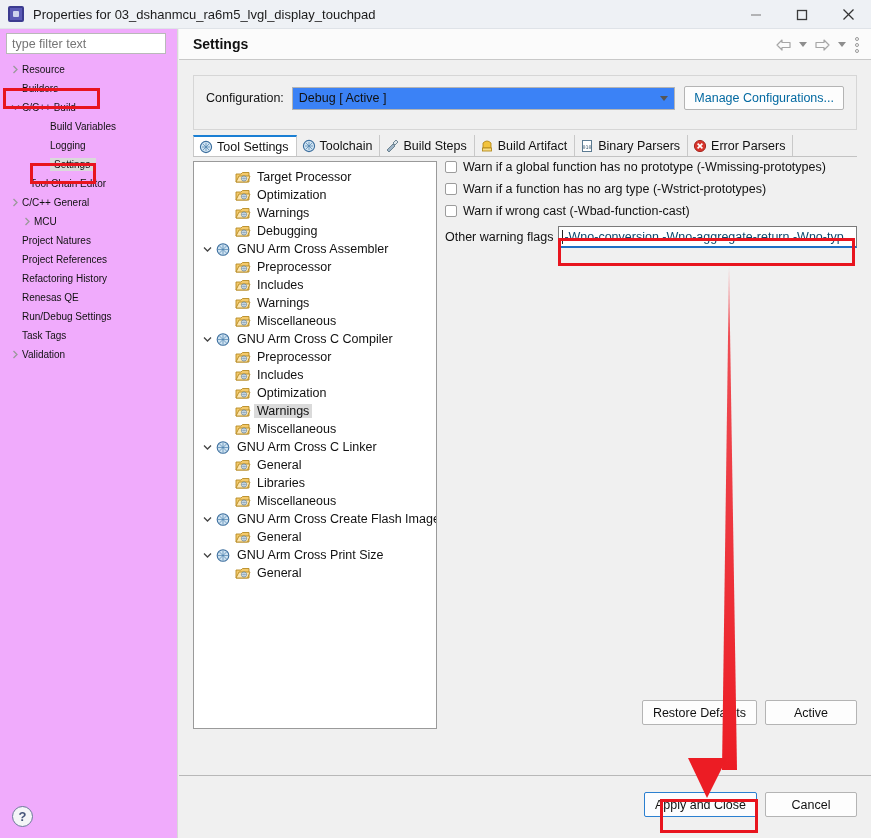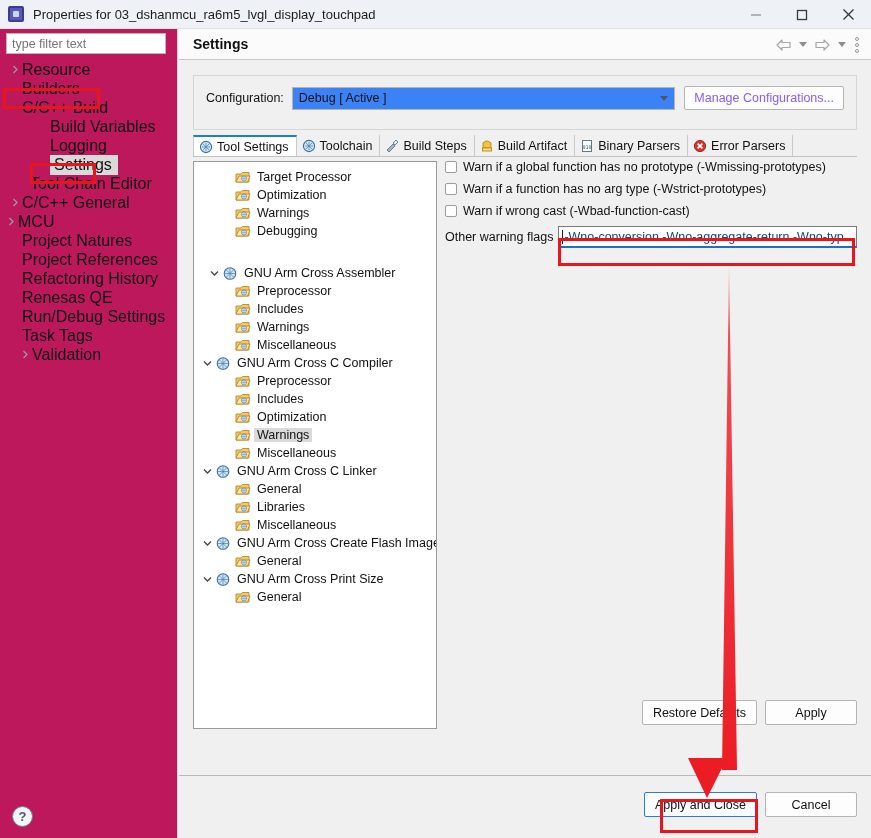--- a/index.html
+++ b/index.html
@@ -57,41 +57,41 @@
 
   
   .body-area {
     position:absolute; left:0; top:29px; right:0; bottom:0;
     background:#f0f0f0;
   }
 
   
   .left-col {
     position:absolute; left:0; top:0; width:178px; bottom:0;
-    background:#be185d;
+    background:#f0abfc;
     border-right:1px solid #d8d8d8;
   }
   .filter-box {
     position:absolute; left:6px; top:4px; width:160px; height:21px;
     background:#fff;
     border:1px solid #b9b9b9;
     font-size:12.5px;
     color:#808080;
     padding:2px 5px;
     outline:none;
     font-family:"Liberation Sans", sans-serif;
   }
   .nav-tree {
     position:absolute; left:0; top:31px; right:0; bottom:44px;
     overflow:hidden;
   }
   .nav-item {
     height:19px;
     display:flex; align-items:center;
-    font-size:16px;
+    font-size:10px;
     white-space:nowrap;
     position:relative;
   }
   .nav-item .twisty {
     width:14px; flex:0 0 14px;
     display:flex; align-items:center; justify-content:center;
     color:#888;
     font-size:9px;
   }
   .nav-item .lbl { padding-right:4px; }
@@ -179,21 +179,21 @@
   .mgr-btn {
     margin-left:9px;
     height:24px;
     background:#fdfdfd;
     border:1px solid #b4b4b4;
     border-radius:2px;
     font-size:12.5px;
     padding:0 9px;
     white-space:nowrap;
     font-family:"Liberation Sans", sans-serif;
-    color:#8b5cf6;
+    color:#0369a1;
   }
 
   .tabstrip {
     position:absolute; left:14px; top:75px; right:14px; height:21px;
     display:flex; align-items:flex-end;
     border-bottom:1px solid #c3c3c3;
   }
   .tab {
     display:flex; align-items:center;
     height:21px;
@@ -394,21 +394,21 @@
           <span class="lbl">Tool Chain Editor</span>
         </div>
         <div class="nav-item" style="padding-left: 8px;">
           <span class="twisty">
             <svg width="9" height="9" viewBox="0 0 9 9">
               <path d="M2.5,1 L6,4.5 L2.5,8" fill="none" stroke="#999" stroke-width="1.3"></path>
             </svg>
           </span>
           <span class="lbl">C/C++ General</span>
         </div>
-        <div class="nav-item" style="padding-left: 4px;">
+        <div class="nav-item" style="padding-left: 20px;">
           <span class="twisty">
             <svg width="9" height="9" viewBox="0 0 9 9">
               <path d="M2.5,1 L6,4.5 L2.5,8" fill="none" stroke="#999" stroke-width="1.3"></path>
             </svg>
           </span>
           <span class="lbl">MCU</span>
         </div>
         <div class="nav-item" style="padding-left: 8px;">
           <span class="twisty"></span>
           <span class="lbl">Project Natures</span>
@@ -426,21 +426,21 @@
           <span class="lbl">Renesas QE</span>
         </div>
         <div class="nav-item" style="padding-left: 8px;">
           <span class="twisty"></span>
           <span class="lbl">Run/Debug Settings</span>
         </div>
         <div class="nav-item" style="padding-left: 8px;">
           <span class="twisty"></span>
           <span class="lbl">Task Tags</span>
         </div>
-        <div class="nav-item" style="padding-left: 18px;">
+        <div class="nav-item" style="padding-left: 8px;">
           <span class="twisty">
             <svg width="9" height="9" viewBox="0 0 9 9">
               <path d="M2.5,1 L6,4.5 L2.5,8" fill="none" stroke="#999" stroke-width="1.3"></path>
             </svg>
           </span>
           <span class="lbl">Validation</span>
         </div>
       </div>
     <div class="help-btn">?</div>
   </div>
@@ -564,21 +564,21 @@
               <div class="trow" style="padding-left: 26px;">
                 <span class="tw"></span>
                 <span class="ticn"><svg width="16" height="15" viewBox="0 0 16 15">
                     <path d="M1,4 L6,4 L7.5,2.5 L14,2.5 L14,12 L1,12 Z" fill="#f3c96b" stroke="#b78a22" stroke-width="0.9"></path>
                     <path d="M4,6 L15,6 L12.5,12 L1,12 Z" fill="#fde6b0" stroke="#b78a22" stroke-width="0.9"></path>
                     <circle cx="9" cy="8.5" r="2.6" fill="#dfe9f2" stroke="#5c7b92" stroke-width="0.7"></circle>
                     <path d="M6.6,8.5 L11.4,8.5 M9,6.2 L9,10.8" stroke="#6a8aa3" stroke-width="0.5"></path>
                   </svg></span>
                 <span class="tlbl">Debugging</span>
               </div>
-              <div class="trow" style="padding-left: 13px; margin-top: 24px;">
+              <div class="trow" style="padding-left: 6px;">
                 <span class="tw">
                   <svg width="9" height="9" viewBox="0 0 9 9">
                     <path d="M1,2.5 L4.5,6 L8,2.5" fill="none" stroke="#444" stroke-width="1.3"></path>
                   </svg>
                 </span>
                 <span class="ticn"><svg width="16" height="15" viewBox="0 0 16 15">
                     <circle cx="8" cy="7.5" r="5.8" fill="#cfe3f2" stroke="#3d6f9e" stroke-width="1.1"></circle>
                     <path d="M3,7.5 L13,7.5 M8,2.5 L8,12.5 M4.4,3.9 L11.6,11.1 M11.6,3.9 L4.4,11.1" stroke="#4a7fae" stroke-width="0.7"></path>
                   </svg></span>
                 <span class="tlbl">GNU Arm Cross Assembler</span>
@@ -793,21 +793,21 @@
           <div class="flags-row">
             <span class="flags-label">Other warning flags</span>
             <div class="flags-input">
               <span class="caret-bar"></span>
               <span>-Wno-conversion -Wno-aggregate-return -Wno-typ</span>
             </div>
           </div>
 
           <div class="btn-row-inner">
             <button class="btn">Restore Defaults</button>
-            <button class="btn">Apply</button>
+            <button class="btn">Active</button>
           </div>
         </div>
       </div>
     </div>
 
     <div class="footer">
       <div class="footer-btns">
         <button class="btn primary">Apply and Close</button>
         <button class="btn">Cancel</button>
       </div>

